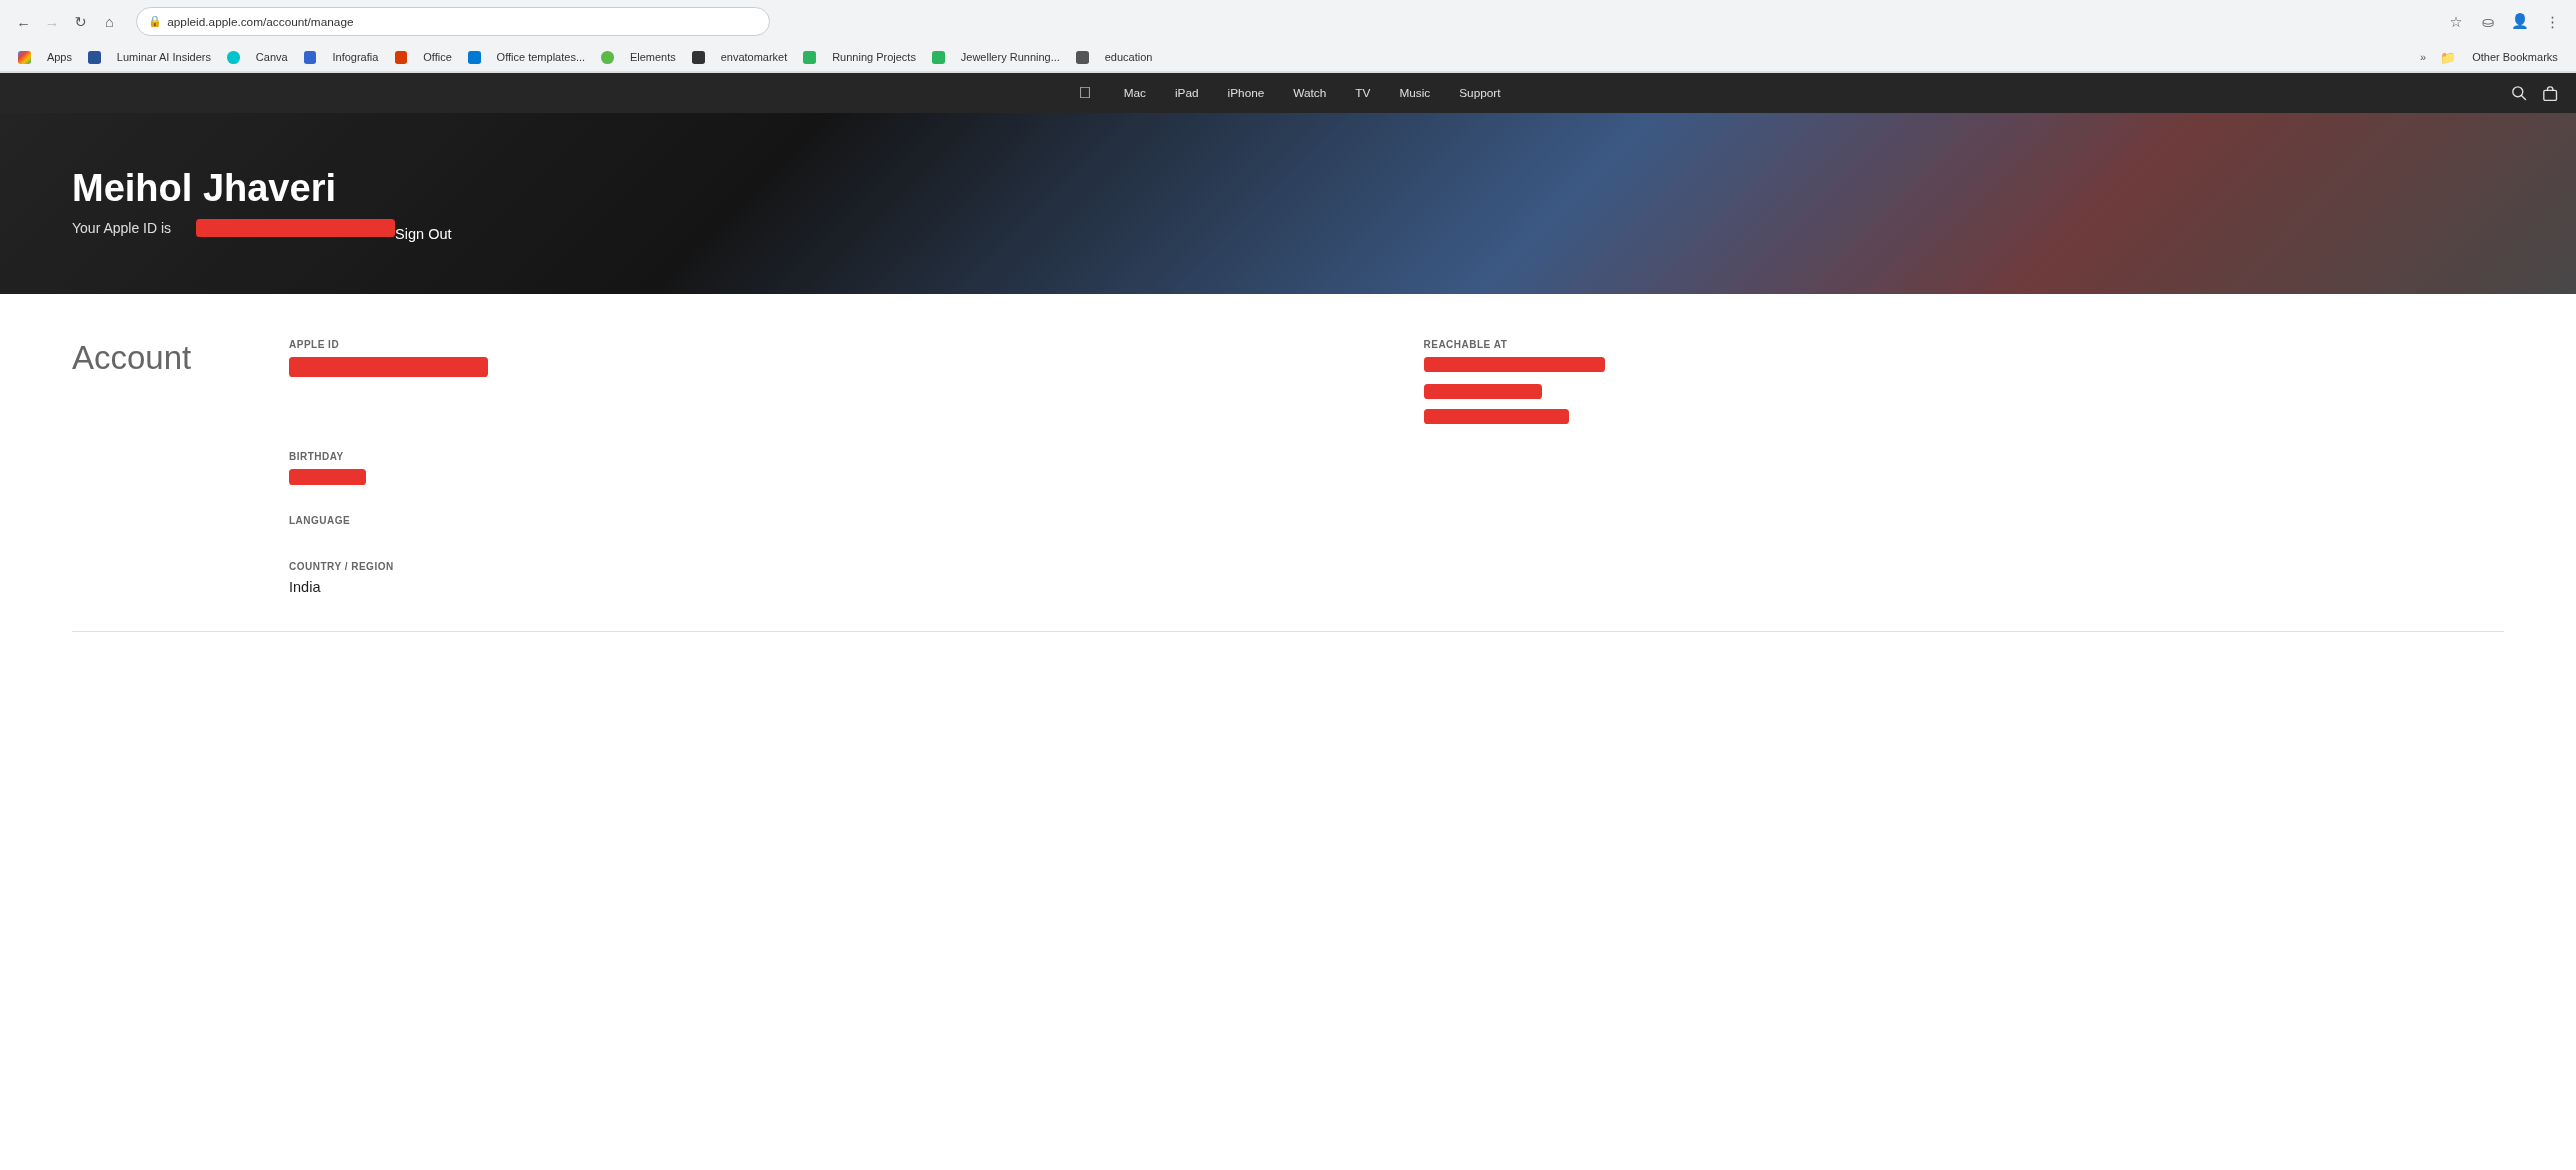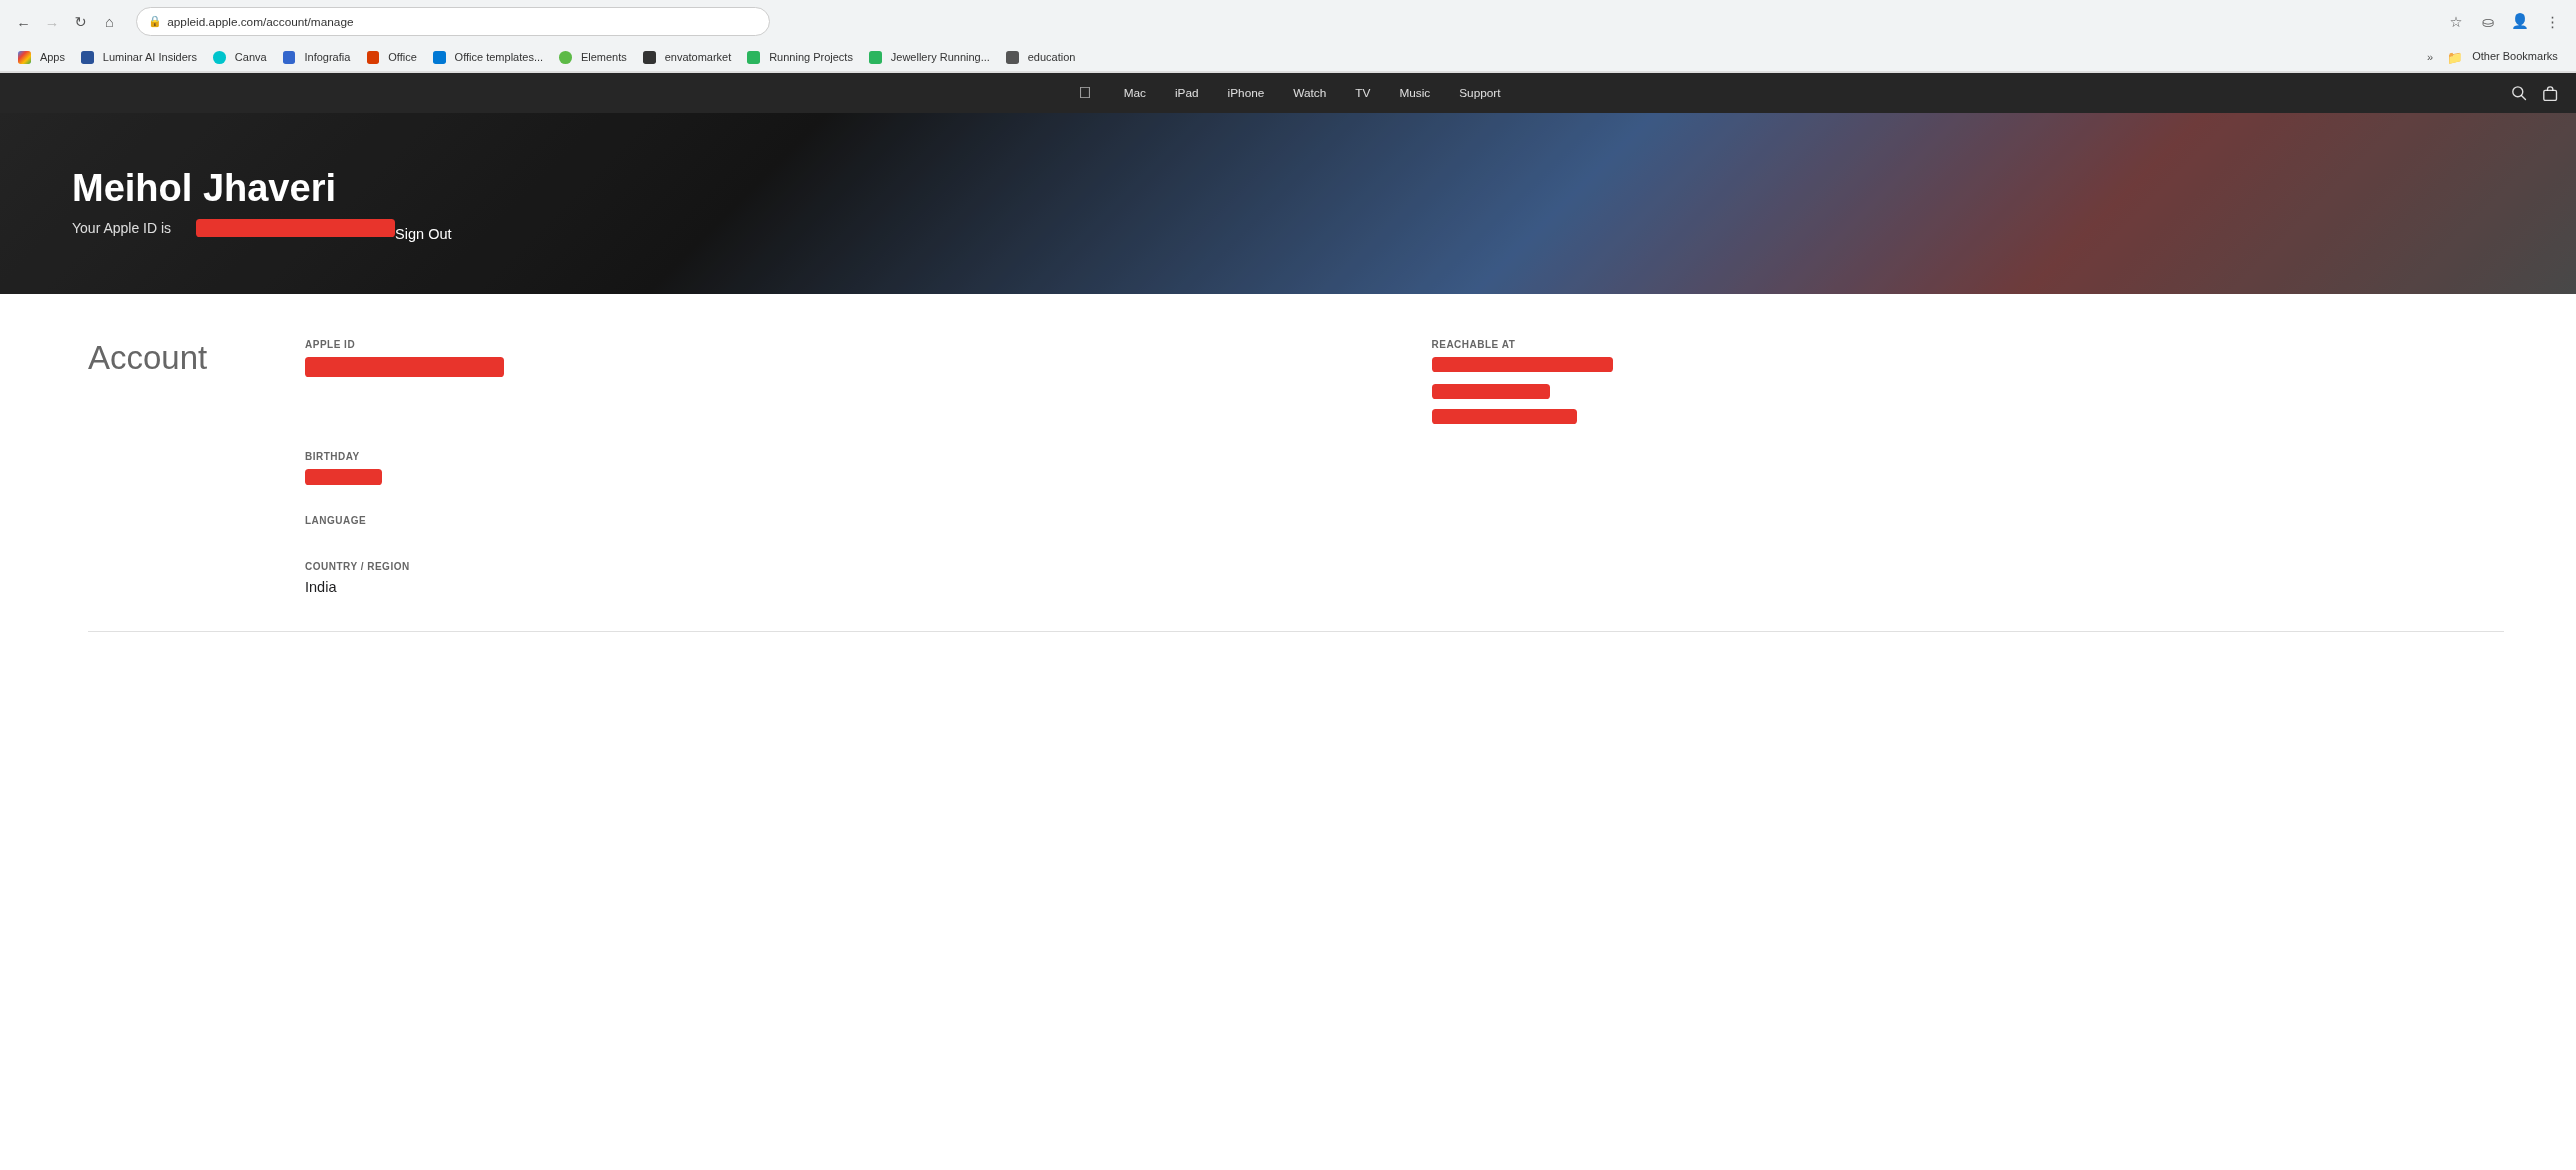--- a/index.html
+++ b/index.html
@@ -84,22 +84,22 @@
       align-items: center;
       padding: 3.6px 11px;
       gap: 1.8px;
       background: #f1f3f4;
       border-bottom: 0.9px solid #ddd;
       font-size: 11px;
       overflow: hidden;
     }
     .bookmark-item {
       display: flex;
-      align-items: flex-start;
-      gap: 9px;
+      align-items: center;
+      gap: 16px;
       padding: 2.7px 7.2px;
       border-radius: 3.6px;
       cursor: pointer;
       white-space: nowrap;
       color: #333;
     }
     .bookmarks-more {
       margin-left: auto;
       padding: 2.7px 5.4px;
       cursor: pointer;
@@ -206,21 +206,20 @@
       border: none;
       font-size: 14.5px;
       cursor: pointer;
       text-decoration: none;
     }
 
     
     .main-content {
       background: #fff;
       padding: 45px 72px;
-      margin-left: 16px;
     }
     .account-section {
       display: flex;
       gap: 54px;
     }
     .account-label {
       font-size: 33px;
       font-weight: 300;
       color: #666;
       min-width: 163px;

